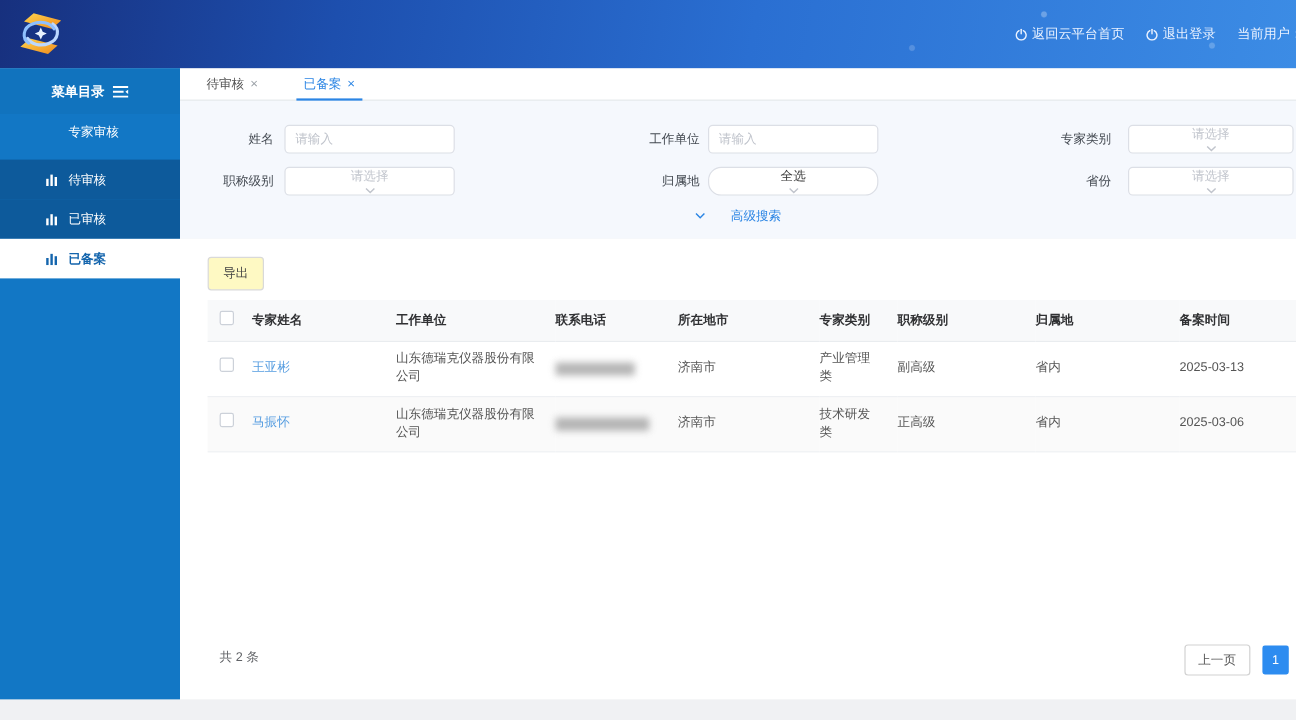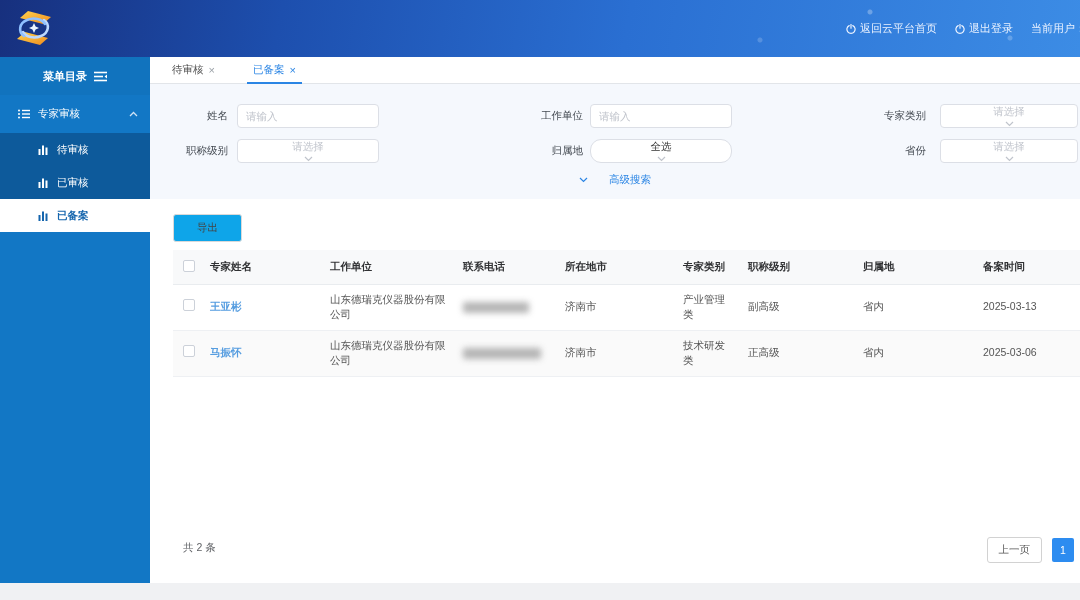--- a/index.html
+++ b/index.html
@@ -21,21 +21,21 @@
   .header-title { position:absolute; left:66px; top:0; height:57px; display:flex; align-items:center;
     font-size:19px; font-weight:bold; letter-spacing:1px; color:#ffffff; white-space:nowrap; }
   .header-right { position:absolute; right:-28px; top:0; height:57px; display:flex; align-items:center; gap:18px; }
   .hlink { display:flex; align-items:center; gap:4px; font-size:11px; color:#eaf2ff; cursor:pointer; white-space:nowrap; }
   .huser { font-size:11px; color:#eaf2ff; white-space:nowrap; }
 
   
   .sidebar { position:absolute; left:0; top:57px; width:150px; height:526px; background:#1277c5; color:#fff; }
   .menu-header { height:38px; display:flex; align-items:center; justify-content:center; gap:7px;
     font-size:11px; font-weight:bold; background:#1173be; }
-  .menu-group { height:38px; display:flex; align-items:center; padding:0 12px 0 18px; gap:8px; font-size:10.5px; cursor:pointer; }
+  .menu-group { height:38px; display:flex; align-items:center; padding:0 12px 0 18px; gap:8px; font-size:10.5px; cursor:pointer;flex-direction:column; }
   .menu-group .grow { flex:1; }
   .menu-sub { height:33px; display:flex; align-items:center; padding-left:38px; gap:8px;
     font-size:10.5px; background:#0d5a9b; cursor:pointer; }
   .menu-sub.active { background:#ffffff; color:#1465ad; font-weight:bold; }
   .icon-svg { display:block; }
 
   
   .tabbar { position:absolute; left:150px; top:57px; width:930px; height:27px; background:#ffffff;
     border-bottom:1px solid #e2e5e9; display:flex; align-items:stretch; padding-left:12px; }
   .tab { display:flex; align-items:center; gap:5px; padding:0 10px; font-size:10.5px; color:#515151;
@@ -54,32 +54,32 @@
   .finput::placeholder { color:#c0c4cc; }
   .fselect { height:24px; border:1px solid #dcdfe6; border-radius:4px; background:#fff; display:flex;
     align-items:center; padding:0 8px; font-size:10.5px; cursor:pointer;flex-direction:column; }
   .fselect .ph { color:#c0c4cc; flex:1; }
   .fselect .val { color:#333; flex:1; }
   .advanced { position:absolute; top:89px; left:50%; transform:translateX(-50%);
     display:flex; align-items:center; gap:21px; color:#2b85e4; font-size:10.5px; cursor:pointer; white-space:nowrap; }
 
   
   .main-panel { position:absolute; left:150px; top:199px; width:930px; height:384px; background:#ffffff; }
-  .export-btn { position:absolute; left:23px; top:15px; padding:6px 23px; background:#0ea5e9;
+  .export-btn { position:absolute; left:23px; top:15px; padding:6px 12px; background:#fef9c3;
     border:1px solid #d9d9d9; border-radius:3px; font-size:10.5px; color:#444; cursor:pointer; font-family:inherit; }
 
   table.grid { position:absolute; left:23px; top:51px; width:907px; border-collapse:collapse; table-layout:fixed; }
   table.grid th { height:34px; background:#f8f9fa; font-size:10.5px; font-weight:bold; color:#303133;
     text-align:left; border-bottom:1px solid #e9ecef; padding:0 6px 0 0; }
   table.grid td { height:46px; font-size:10.5px; color:#555; border-bottom:1px solid #eef0f3;
     padding:0 14px 0 0; vertical-align:middle; line-height:1.45; }
   tr.striped td { background:#fafafa; }
   .cb { width:12px; height:12px; border:1px solid #ccd1d9; border-radius:2px; background:#fff; display:inline-block; cursor:pointer; }
   .cbcell { padding-left:10px !important; }
-  .name-link { color:#569de0; cursor:pointer;font-weight:bold; }
+  .name-link { color:#569de0; cursor:pointer; }
   .blur-bar { height:11px; background:#a3a3a3; border-radius:1px; filter:blur(3px); opacity:.8; }
 
   .foot-left { position:absolute; left:33px; top:342px; font-size:10.5px; color:#606266; }
   .foot-right { position:absolute; right:6px; top:338px; display:flex; align-items:center; gap:10px; }
   .prev-btn { padding:5px 11px; background:#fff; border:1px solid #d2d2d2; border-radius:3px;
     font-size:10.5px; color:#555; cursor:pointer; font-family:inherit;text-align:right; }
   .page-num { width:22px; height:24px; background:#2d8cf0; color:#fff; border-radius:2px;
     display:flex; align-items:center; justify-content:center; font-size:10.5px; cursor:pointer; }
 
   .footer-strip { position:absolute; left:0; top:583px; width:1080px; height:17px; background:#f0f1f3; }

